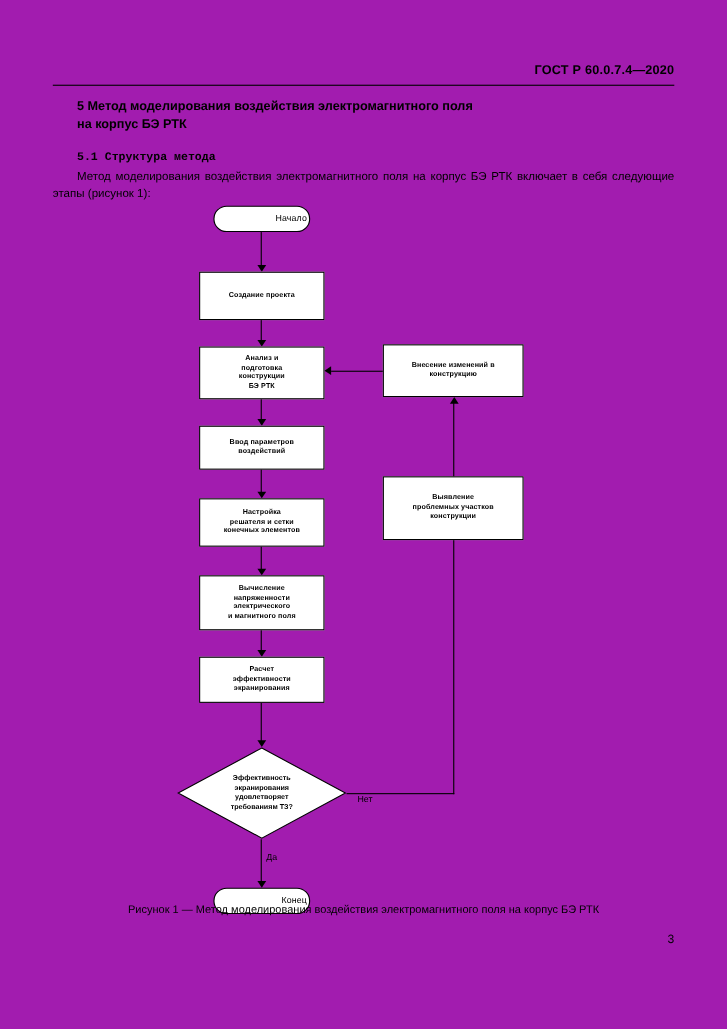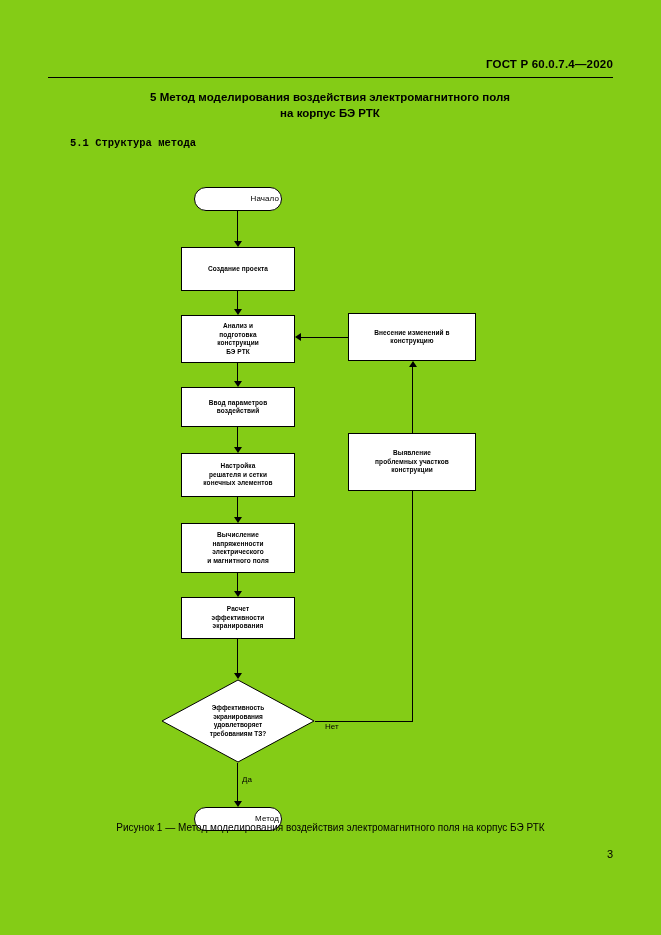--- a/index.html
+++ b/index.html
@@ -13,21 +13,21 @@
     font-family: "Liberation Sans", sans-serif;
     color: #000000;
     position: relative;
     overflow: hidden;
   }
   .page {
     position: absolute;
     left: 0; top: 0;
     width: 661px;
     height: 935px;
-    background: #84cc16;
+    background: #a21caf;
   }
   .header-std {
     position: absolute;
     right: 48px;
     top: 58px;
     font-size: 11.5px;
     font-weight: bold;
     letter-spacing: 0.2px;
   }
   .header-rule {
@@ -39,21 +39,20 @@
     background: #000;
   }
   .sec-title {
     position: absolute;
     left: 70px;
     top: 89px;
     width: 520px;
     font-size: 11.5px;
     font-weight: bold;
     line-height: 16px;
-    text-align: center;
   }
   .sub-title {
     position: absolute;
     left: 70px;
     top: 137px;
     font-size: 10.5px;
     font-weight: bold;
     font-family: Liberation Mono, monospace;
   }
   .para {
@@ -163,20 +162,21 @@
 <body>
 
 <div class="page">
 
   <div class="header-std">ГОСТ Р 60.0.7.4—2020</div>
   <div class="header-rule"></div>
 
   <div class="sec-title" style="white-space: pre-line;">5 Метод моделирования воздействия электромагнитного поля
 на корпус БЭ РТК</div>
   <div class="sub-title">5.1  Структура метода</div>
+  <div class="para"><span class="indent"></span><span>Метод моделирования воздействия электромагнитного поля на корпус БЭ РТК включает в себя следующие этапы (рисунок 1):</span></div>
 
   <div class="flow">
 
     <div class="node term" style="left:146px; top:2px; width:88px; height:24px;">
       <span class="txt">Начало</span>
     </div>
 
     <div class="conn vline" style="left:189px; top:26px; height:32px;"></div>
     <div class="arrow down" style="left:186px; top:56px;"></div>
 
@@ -241,21 +241,21 @@
 экранирования
 удовлетворяет
 требованиям ТЗ?</div>
     </div>
 
     <div class="conn vline" style="left:189px; top:578px; height:42px;"></div>
     <div class="arrow down" style="left:186px; top:616px;"></div>
     <div class="edge-label" style="left:194px; top:590px;">Да</div>
 
     <div class="node term" style="left:146px; top:622px; width:88px; height:24px;">
-      <span class="txt">Метод</span>
+      <span class="txt">Конец</span>
     </div>
 
     <div class="conn hline" style="left:267px; top:536px; width:98px;"></div>
     <div class="edge-label" style="left:277px; top:537px;">Нет</div>
 
     <div class="conn vline" style="left:364px; top:305px; height:232px;"></div>
     <div class="arrow up" style="left:361px; top:300px;"></div>
 
     <div class="node proc" style="left:300px; top:248px; width:128px; height:58px;">
       <span class="txt">Выявление

